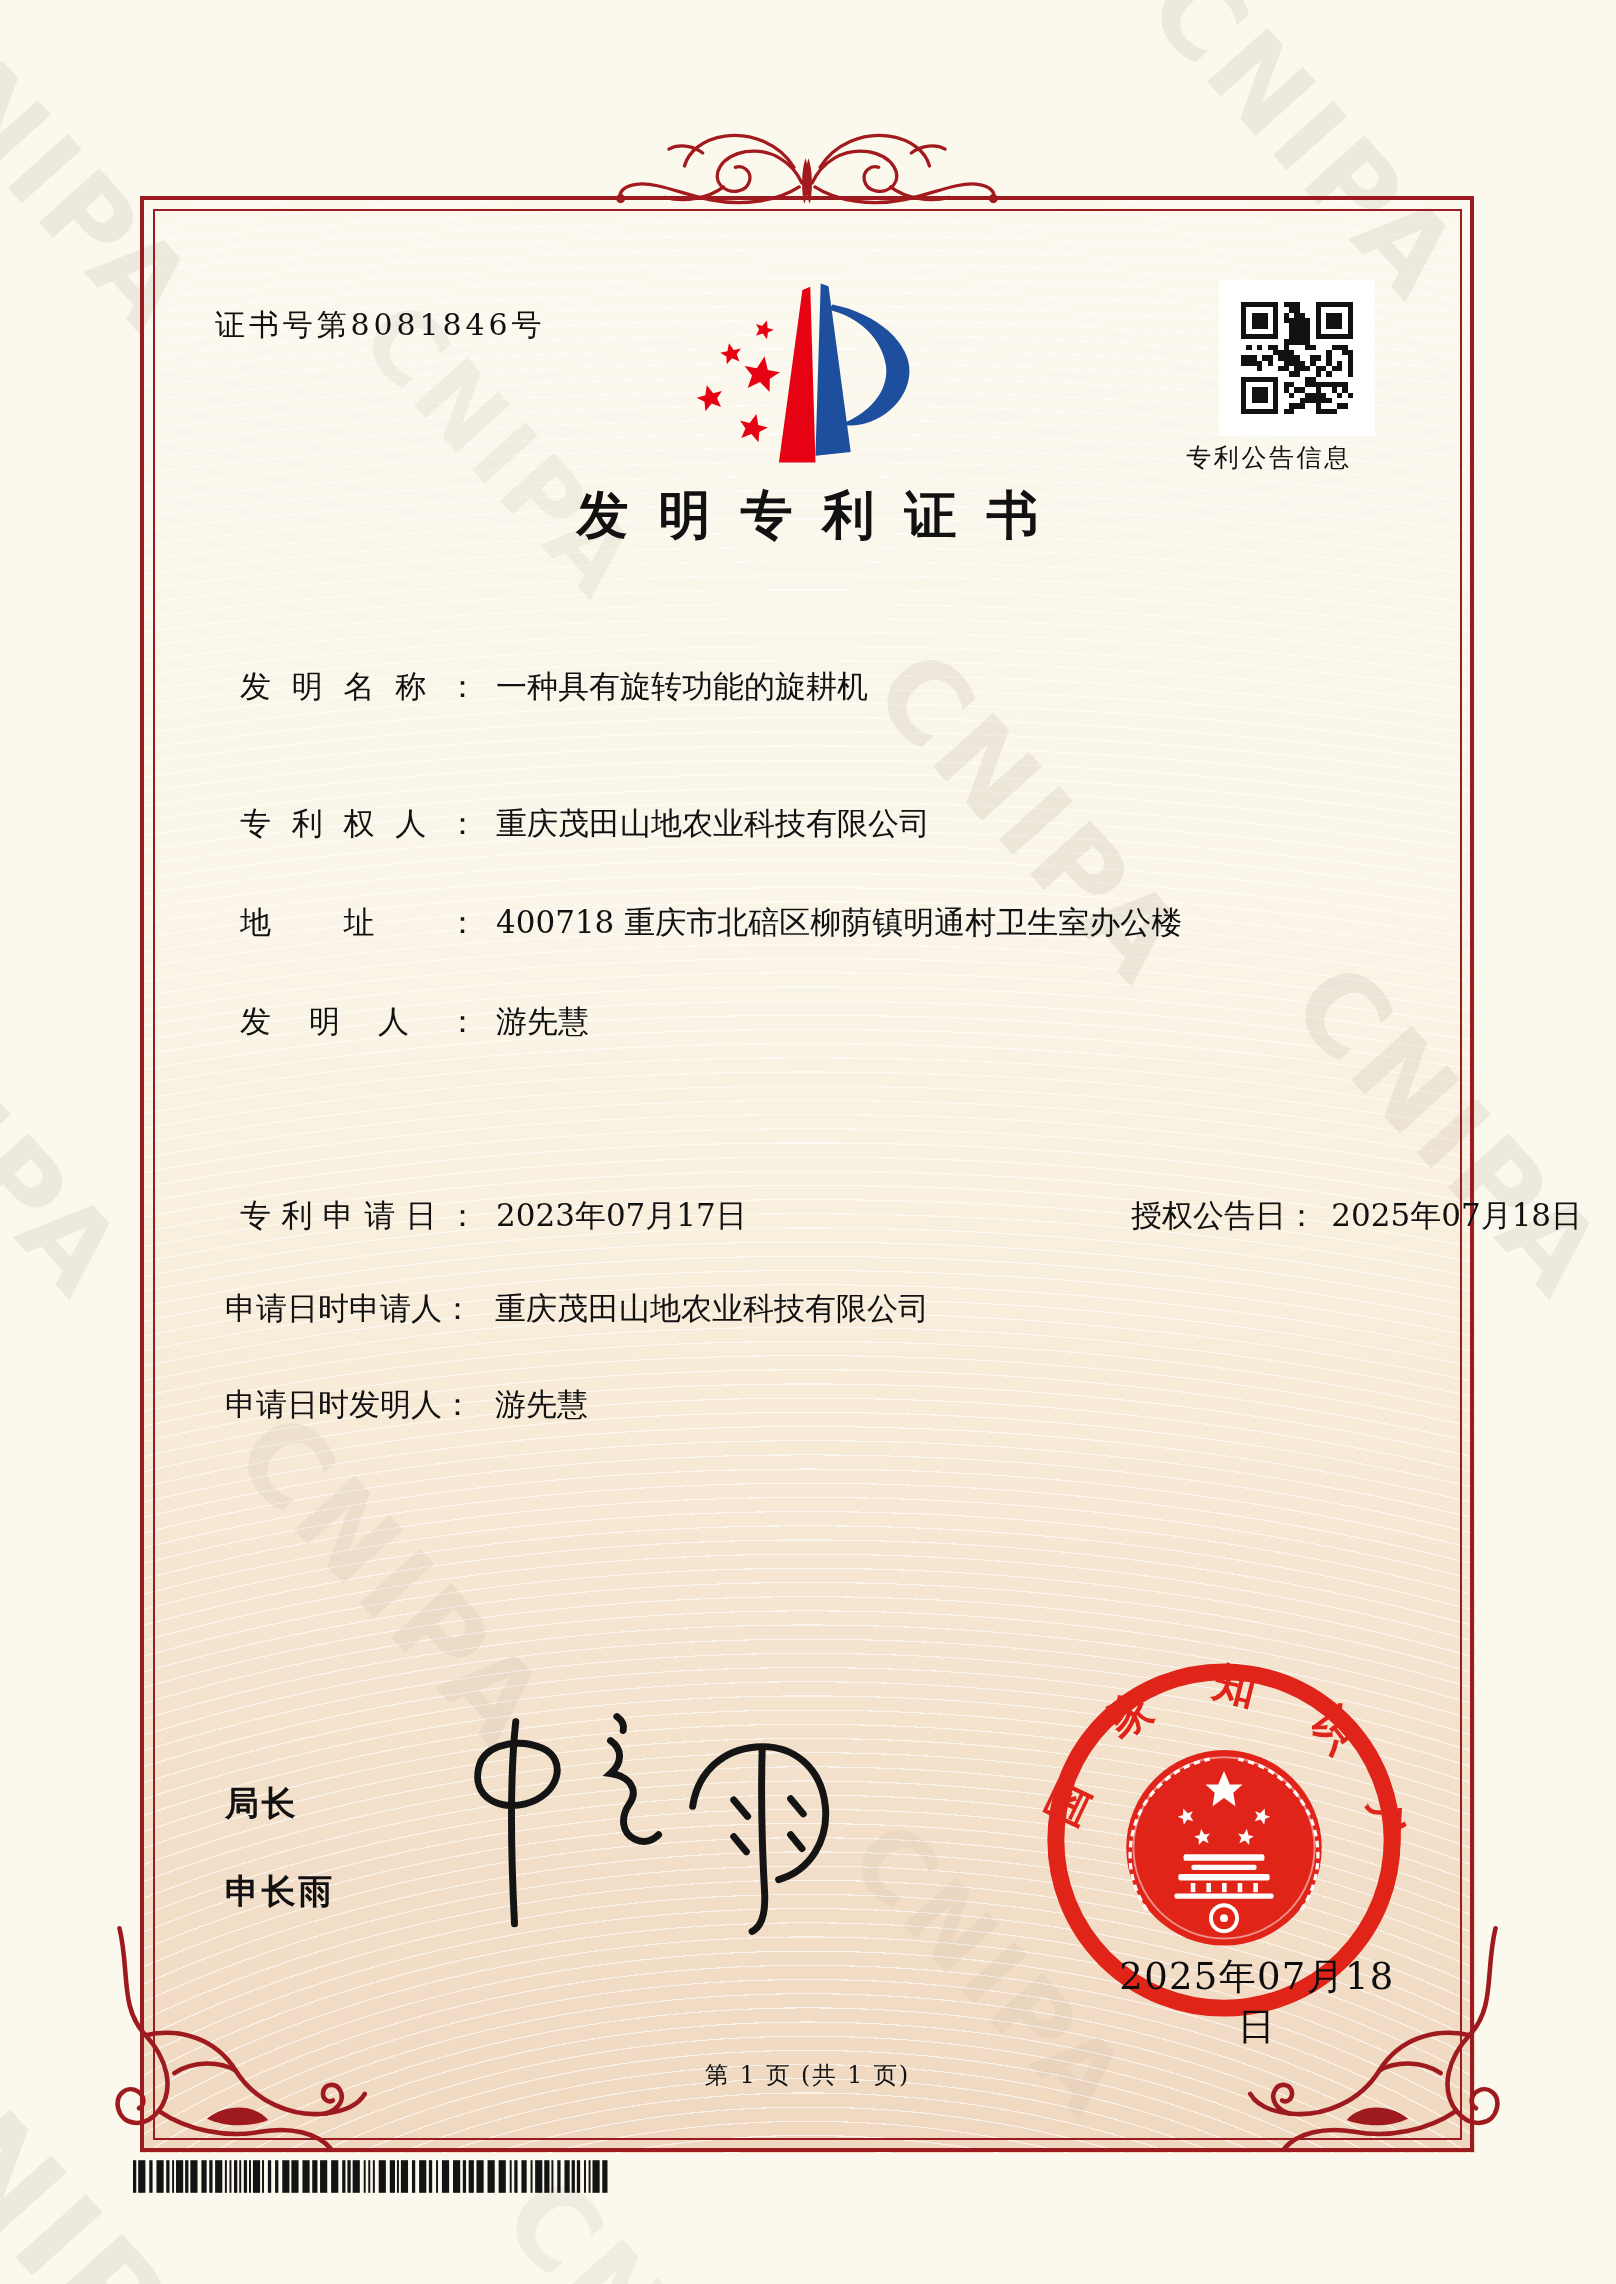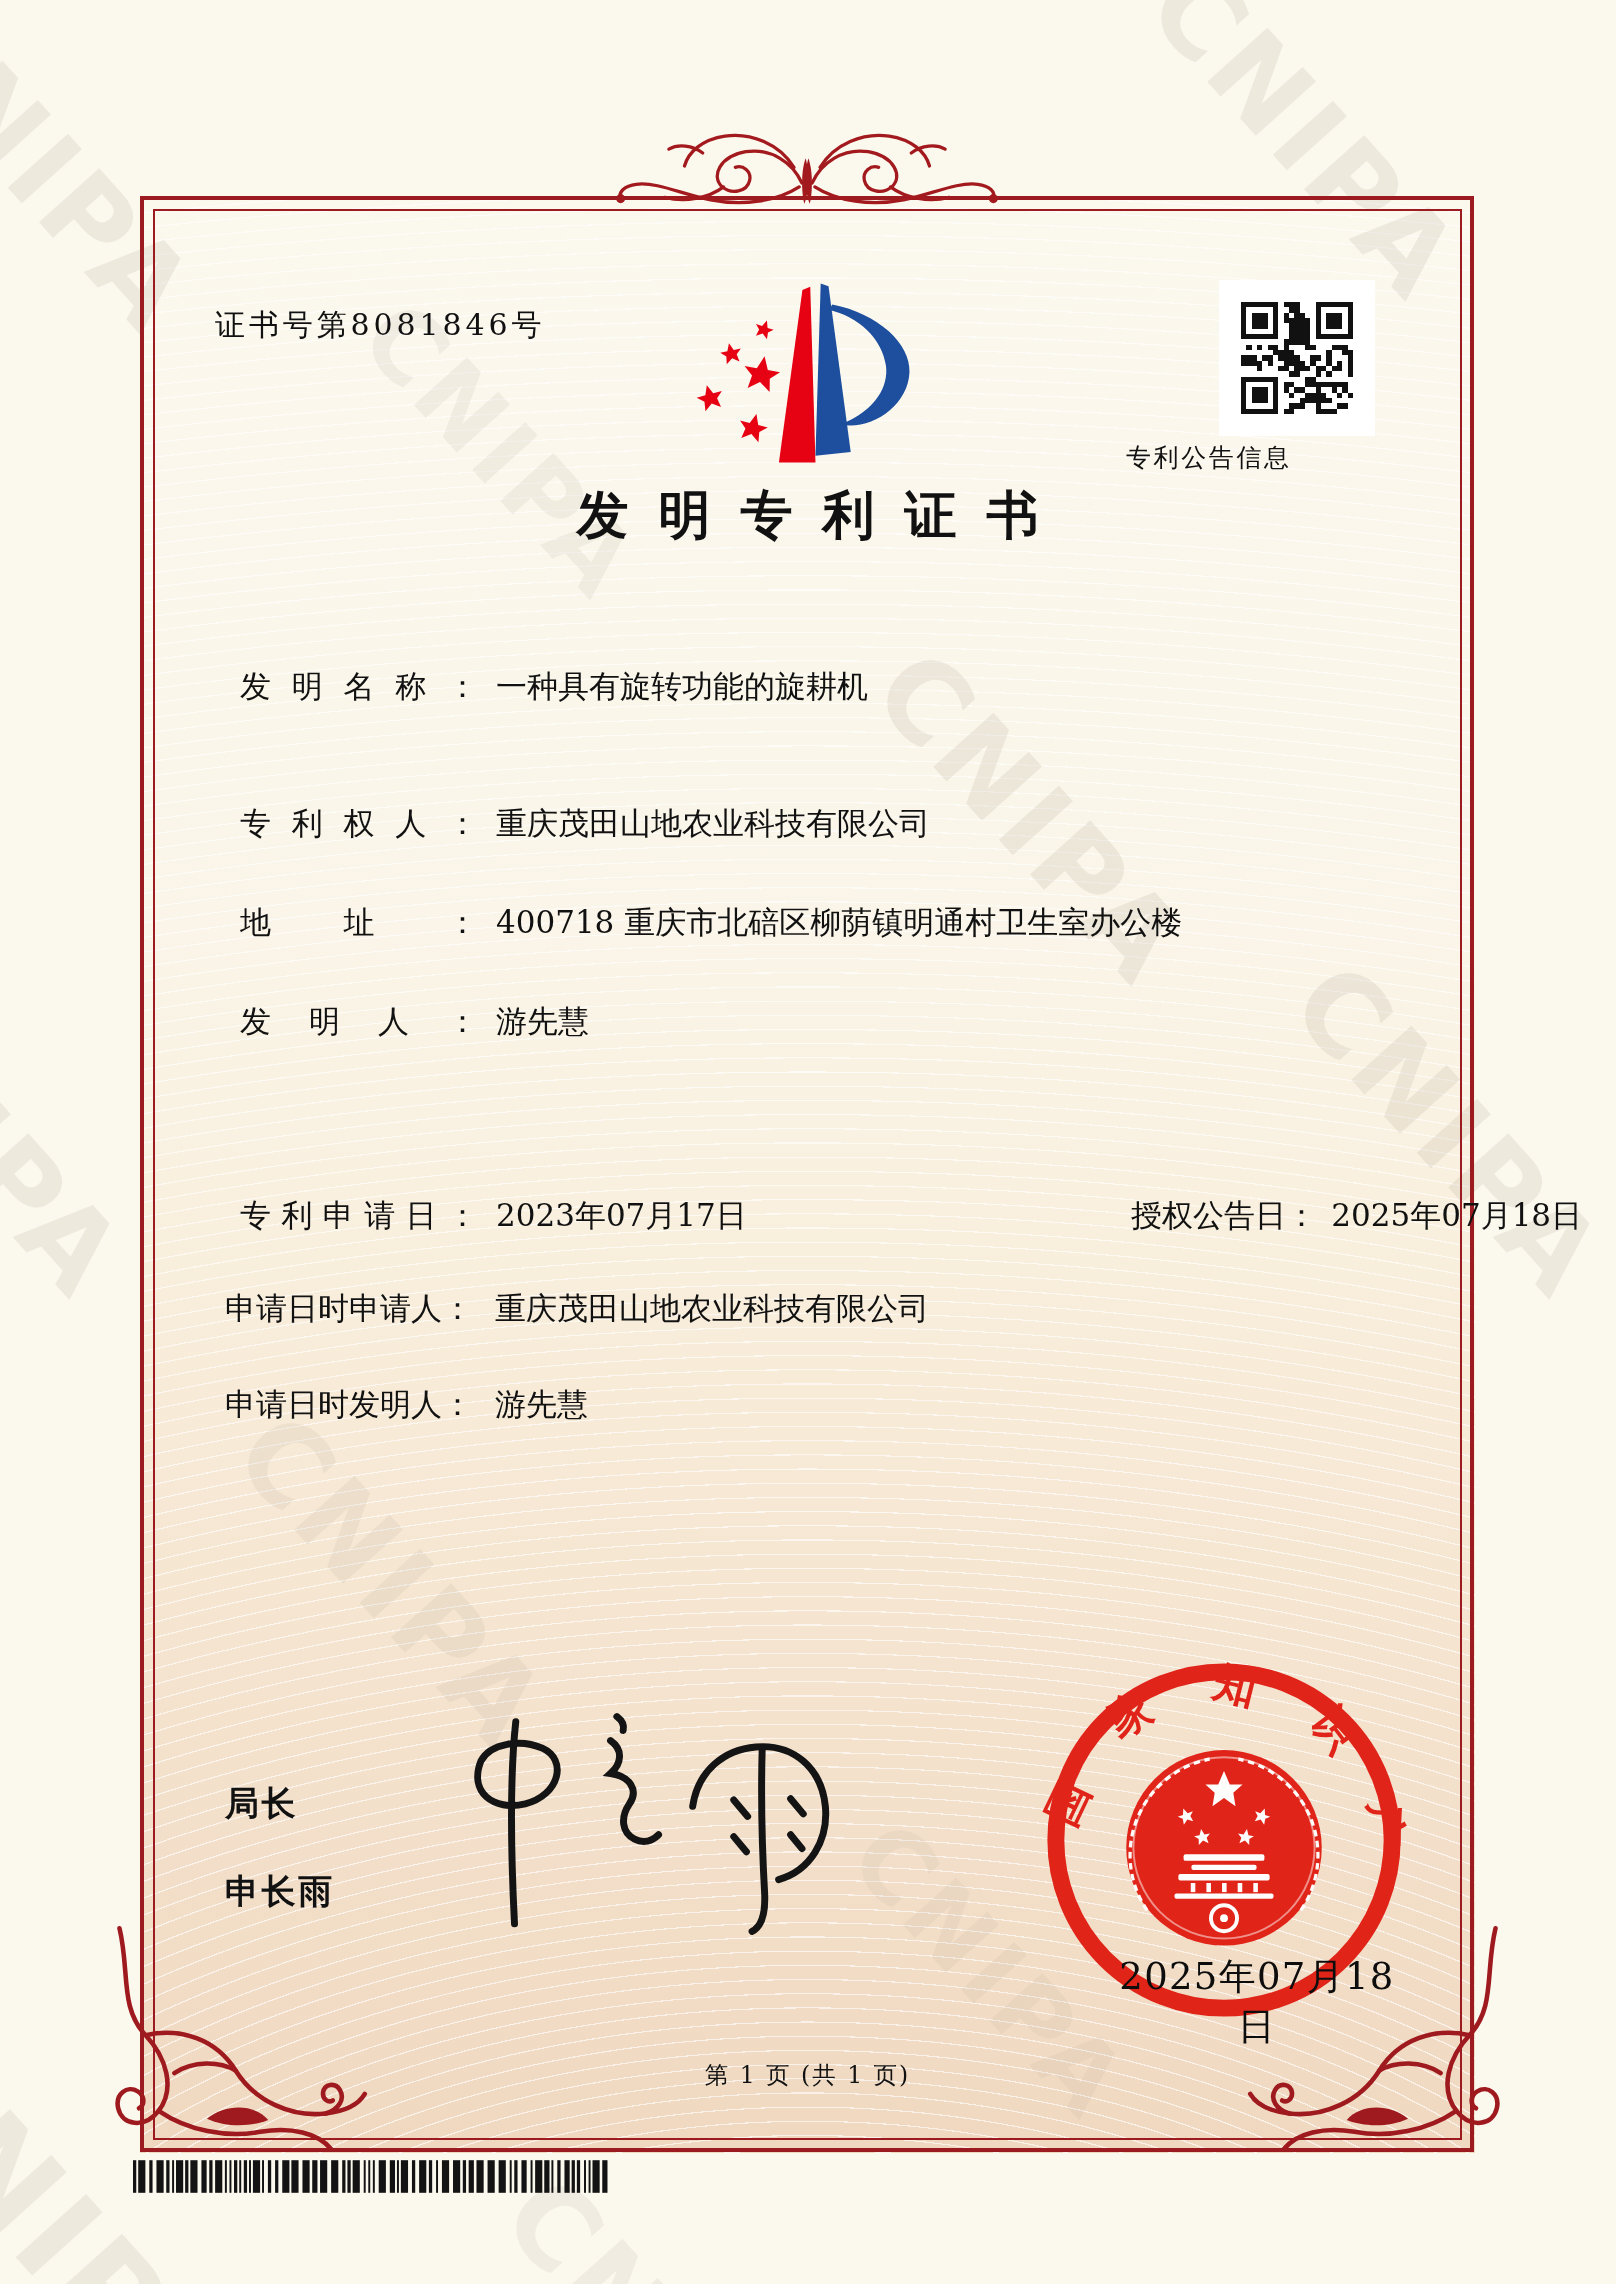--- a/index.html
+++ b/index.html
@@ -43,21 +43,21 @@
   .corner-bl{position:absolute; left:96px; top:1923px; z-index:3;}
   .corner-br{position:absolute; left:1245px; top:1923px; z-index:3; transform:scaleX(-1);}
   
   .cert-no{position:absolute; left:215px; top:305px; font-size:30px; letter-spacing:3.9px; z-index:4;}
   .logo{position:absolute; left:681px; top:273px; z-index:4;}
   .qr-box{
     position:absolute; left:1219px; top:280px; width:156px; height:156px;
     background:#fff; z-index:4; display:flex; align-items:center; justify-content:center;
   }
   .qr-caption{
-    position:absolute; left:1126px; top:441px; width:222px; text-align:left;
+    position:absolute; left:1158px; top:441px; width:222px; text-align:center;
     font-size:25px; z-index:4; letter-spacing:2.6px;
   }
   .title{
     position:absolute; left:140px; top:481px; width:1335px; text-align:center;
     font-size:52px; font-weight:700; letter-spacing:30px; text-indent:30px; z-index:4;
   }
   
   .row{position:absolute; left:225px; font-size:31px; z-index:4; white-space:nowrap;}
   .flabel{display:inline-block; width:238px; text-align:justify; text-align-last:justify; vertical-align:bottom;margin-left:15px;}
   .fvalue{margin-left:18px;}

